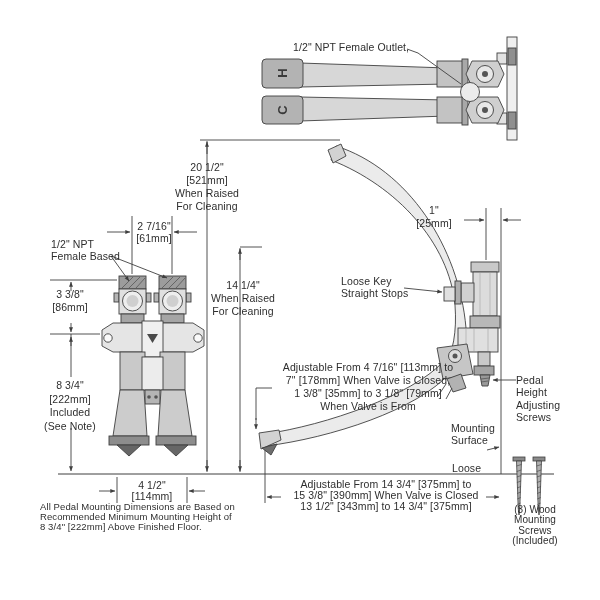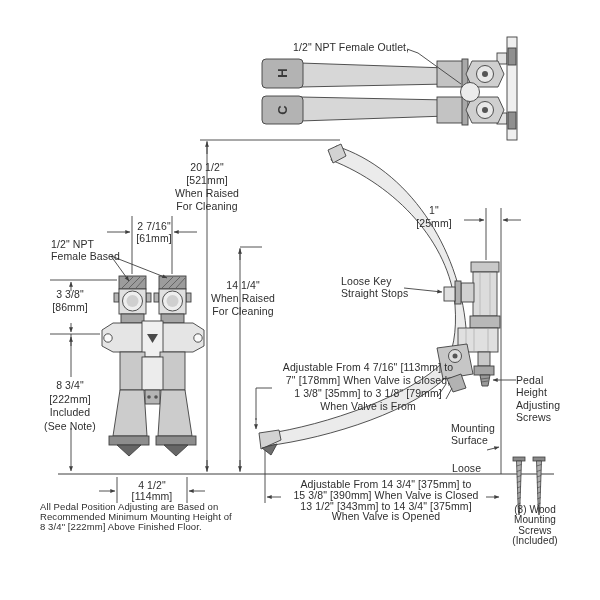--- a/index.html
+++ b/index.html
@@ -280,27 +280,26 @@
     </div>
 <div class="lbl" style="left:452px;top:462px;width:40px;">Loose</div>
 <div class="lbl c" style="left:112px;top:480px;width:80px;line-height:11px;">
       <div>4 1/2"</div>
       <div>[114mm]</div>
     </div>
 <div class="lbl c" style="left:272px;top:479px;width:228px;line-height:10.8px;">
       <div>Adjustable From 14 3/4" [375mm] to</div>
       <div>15 3/8" [390mm] When Valve is Closed</div>
       <div>13 1/2" [343mm] to 14 3/4" [375mm]</div>
-      <div>When Valve is Opened</div>
     </div>
 <div class="lbl c mid" style="left:500px;top:505px;width:70px;line-height:10.4px;">
       <div>(3) Wood</div>
       <div>Mounting</div>
       <div>Screws</div>
       <div>(Included)</div>
     </div>
 <div class="lbl small" style="left:40px;top:502px;width:230px;line-height:10.2px;">
-      <div>All Pedal Position Adjusting are Based on</div>
+      <div>All Pedal Mounting Dimensions are Based on</div>
       <div>Recommended Minimum Mounting Height of</div>
       <div>8 3/4" [222mm] Above Finished Floor.</div>
     </div>
 
 </div>
 
 </body></html>

